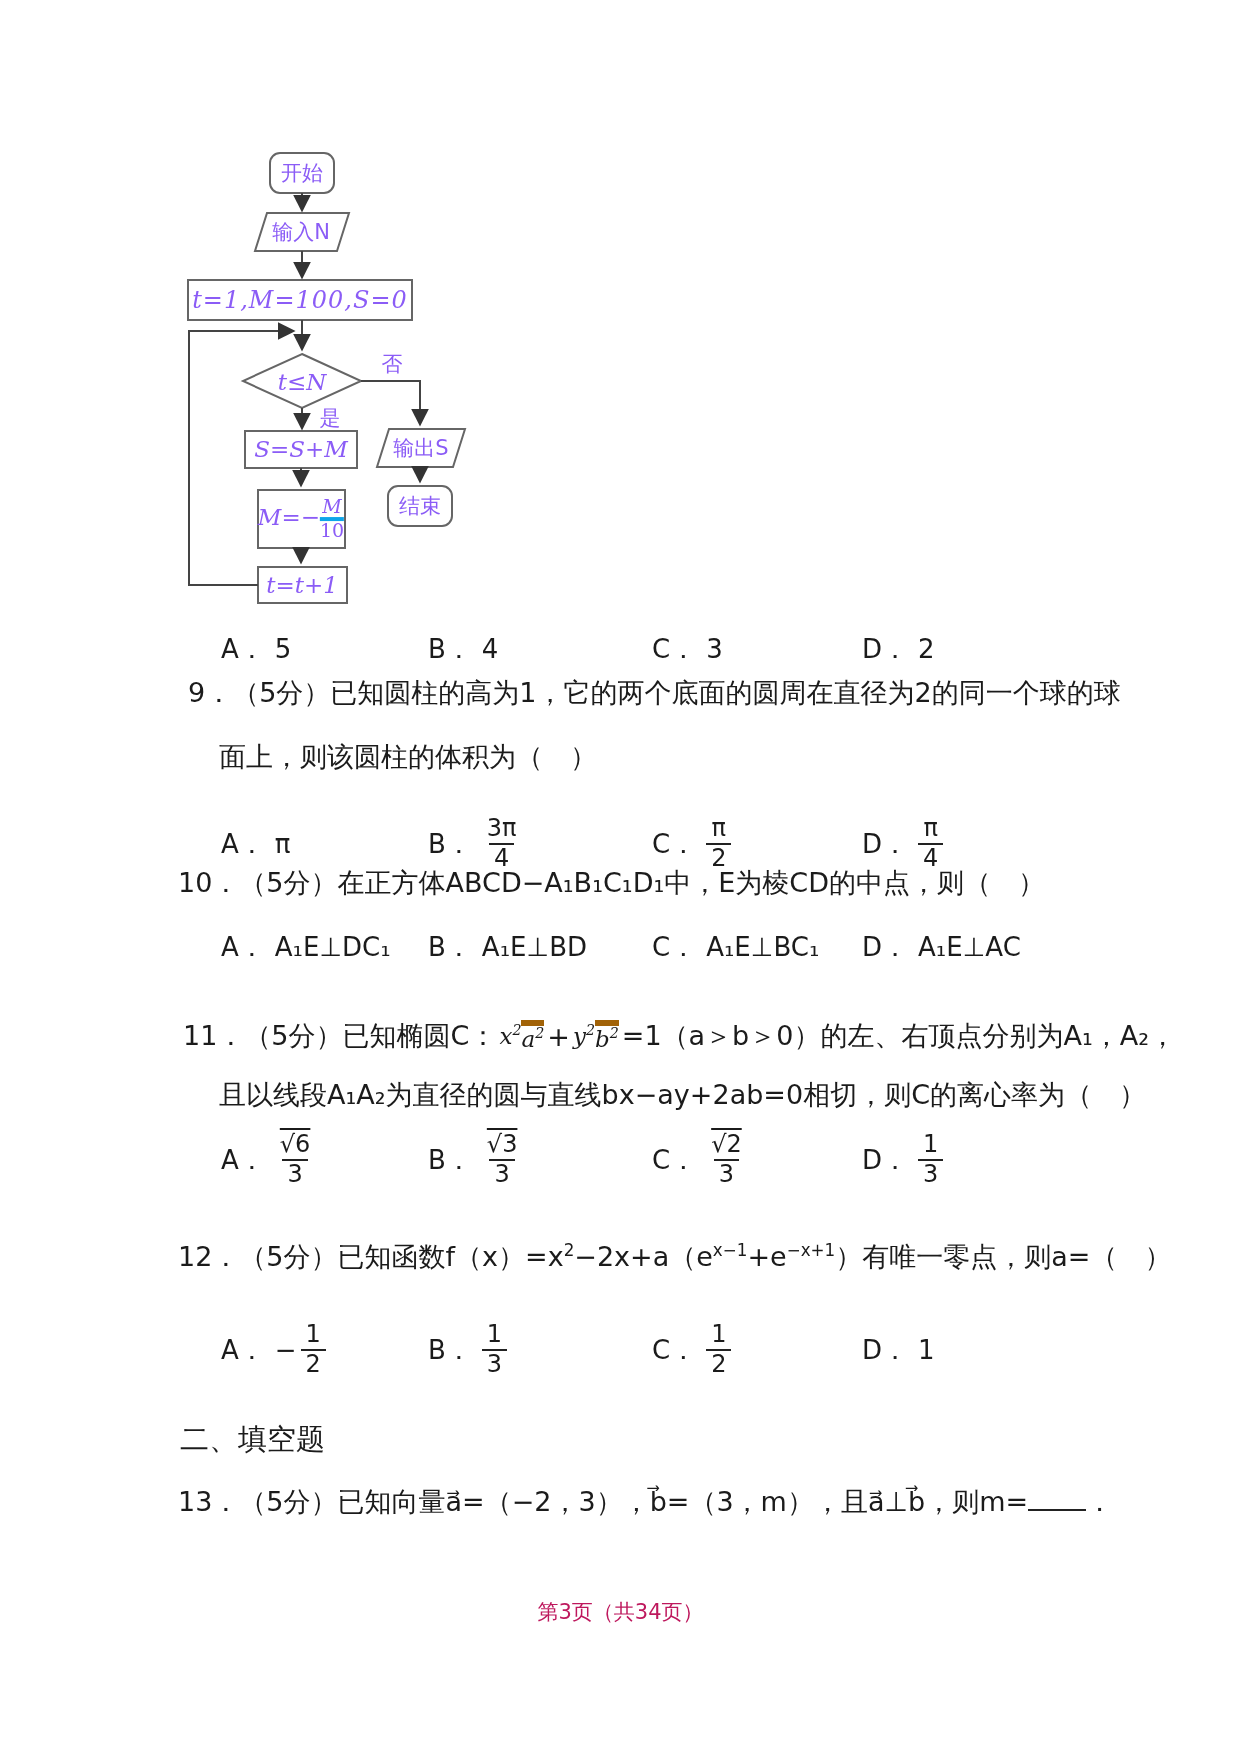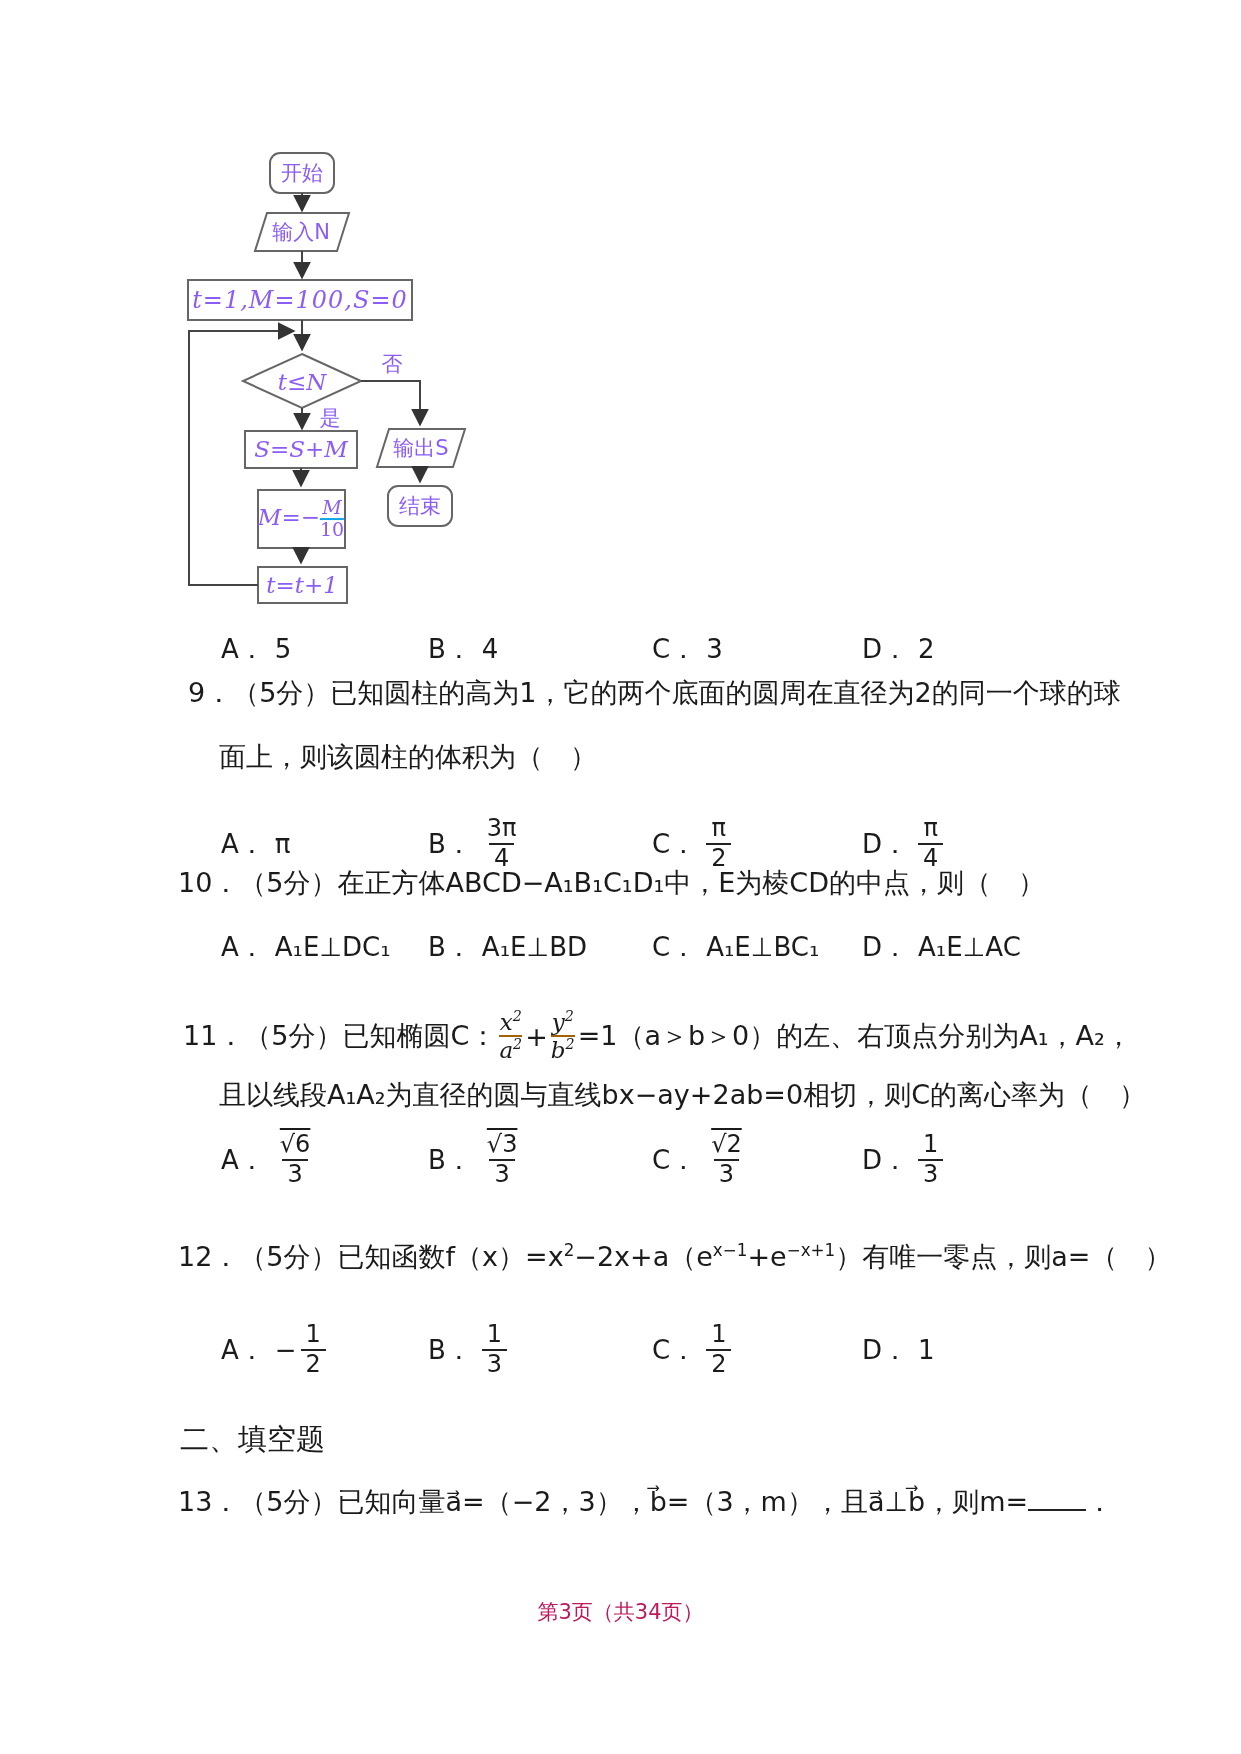--- a/index.html
+++ b/index.html
@@ -14,36 +14,36 @@
   
   .flowchart{position:absolute;left:170px;top:133px;width:300px;height:478px;}
   .flowchart svg{position:absolute;left:0;top:0;}
   .fc-label{
     position:absolute;transform:translate(-50%,-50%);
     white-space:nowrap;font-size:21px;color:#8b5cf6;text-align:center;line-height:1;
   }
   .fc-math{font-family:"DejaVu Serif","Liberation Serif",serif;font-style:italic;font-size:23px;}
   .fc-init{font-size:24px;letter-spacing:1px;}
   .fc-frac{display:inline-block;vertical-align:middle;text-align:center;font-size:19px;line-height:1.05;}
-  .fc-frac .den{display:block;border-top:2px solid #0ea5e9;font-style:normal;text-align:center;}
+  .fc-frac .den{display:block;border-top:4px solid #0ea5e9;font-style:normal;text-align:center;}
   .fc-frac .num{display:block;}
   
   .line{position:absolute;white-space:nowrap;font-size:27px;line-height:1.25;}
   .opt-row{position:absolute;left:221px;width:940px;height:34px;}
   .opt-row.tall{height:76px;}
   .opt{position:absolute;top:0;height:100%;display:inline-flex;align-items:center;white-space:nowrap;font-size:26px;}
   .opt .lbl{margin-right:10px;}
   .o1{left:0;} .o2{left:207px;} .o3{left:431px;} .o4{left:641px;}
   .frac{display:inline-flex;flex-direction:column;align-items:center;font-size:24px;line-height:1.15;vertical-align:middle;}
   .frac .num{display:block;padding:0 5px;}
   .frac .den{display:block;padding:0 5px;border-top:2px solid #222;}
   .sqrt{text-decoration:overline;}
   sup{font-size:0.62em;}
-  .bigfrac{display:inline-flex;flex-direction:column;align-items:center;margin:0 3px;font-family:"DejaVu Serif","Liberation Serif",serif;font-style:italic;font-size:23px;line-height:1.1;}
-  .bigfrac .den{border-top:2px solid #a16207;}
+  .bigfrac{display:inline-flex;flex-direction:row;align-items:center;margin:0 3px;font-family:"DejaVu Serif","Liberation Serif",serif;font-style:italic;font-size:23px;line-height:1.1;}
+  .bigfrac .den{border-top:6px solid #a16207;}
   .flexline{position:absolute;display:flex;align-items:center;white-space:nowrap;font-size:27px;}
   .section-title{position:absolute;font-size:29px;font-weight:normal;white-space:nowrap;}
   .blank{display:inline-block;width:58px;border-bottom:2px solid #222;height:1.0em;}
   .footer{position:absolute;left:0;width:100%;text-align:center;font-size:21px;color:#be185d;}
   .minus{margin-right:4px;}
 </style>
 </head>
 <body>
 
 <div class="page">

